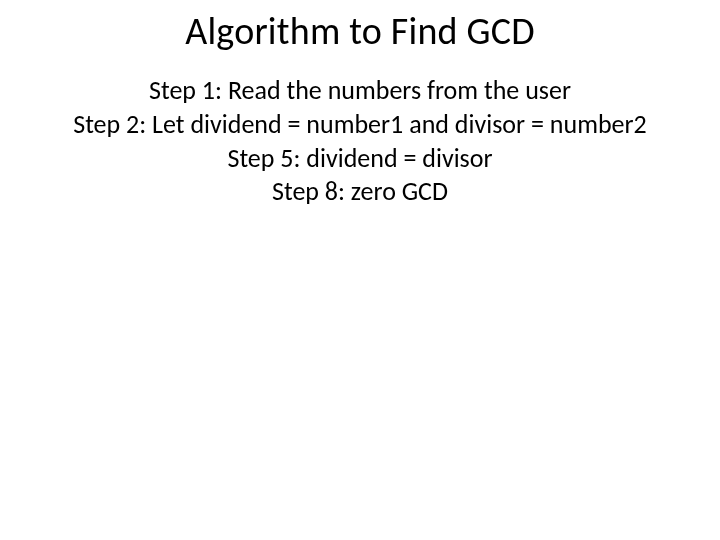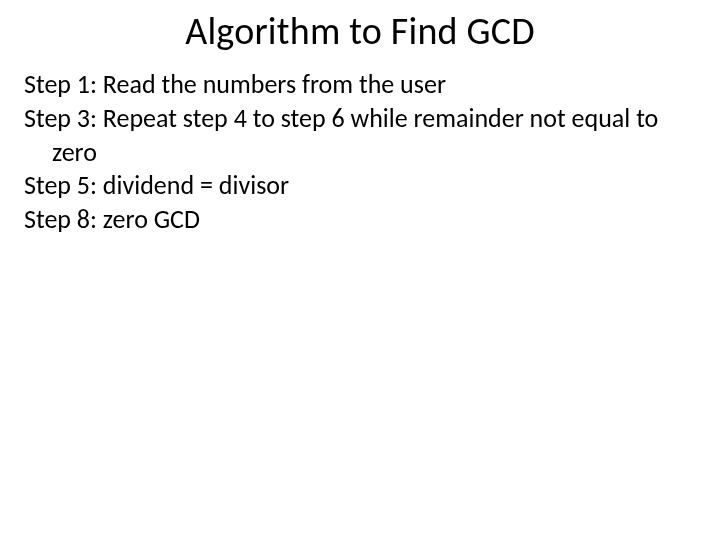--- a/index.html
+++ b/index.html
@@ -15,39 +15,40 @@
       color: #000000;
       overflow: hidden;
     }
     .slide {
       padding: 8px 24px 24px 24px;
     }
     .title {
       font-size: 38px;
       font-weight: 400;
       text-align: center;
-      margin-bottom: 14px;
+      margin-bottom: 20px;
       letter-spacing: 0.2px;
     }
     .content {
       font-size: 26px;
       line-height: 1.3;
+      text-align: center;
     }
     .step {
       display: block;
     }
     .step-indent {
       padding-left: 28px;
       text-indent: -28px;
     }
   </style>
 </head>
 <body>
 
 <div class="slide">
   <h1 class="title">Algorithm to Find GCD</h1>
   <div class="content">
     <div class="step">Step 1: Read the numbers from the user</div>
-    <div class="step step-indent">Step 3: Repeat step 4 to step 6 while remainder not equal to zero</div>
+    <div class="step step-indent">Step 2: Let dividend = number1 and divisor = number2</div>
     <div class="step">Step 5: dividend = divisor</div>
     <div class="step">Step 8: zero GCD</div>
   </div>
 </div>
 
 </body></html>

